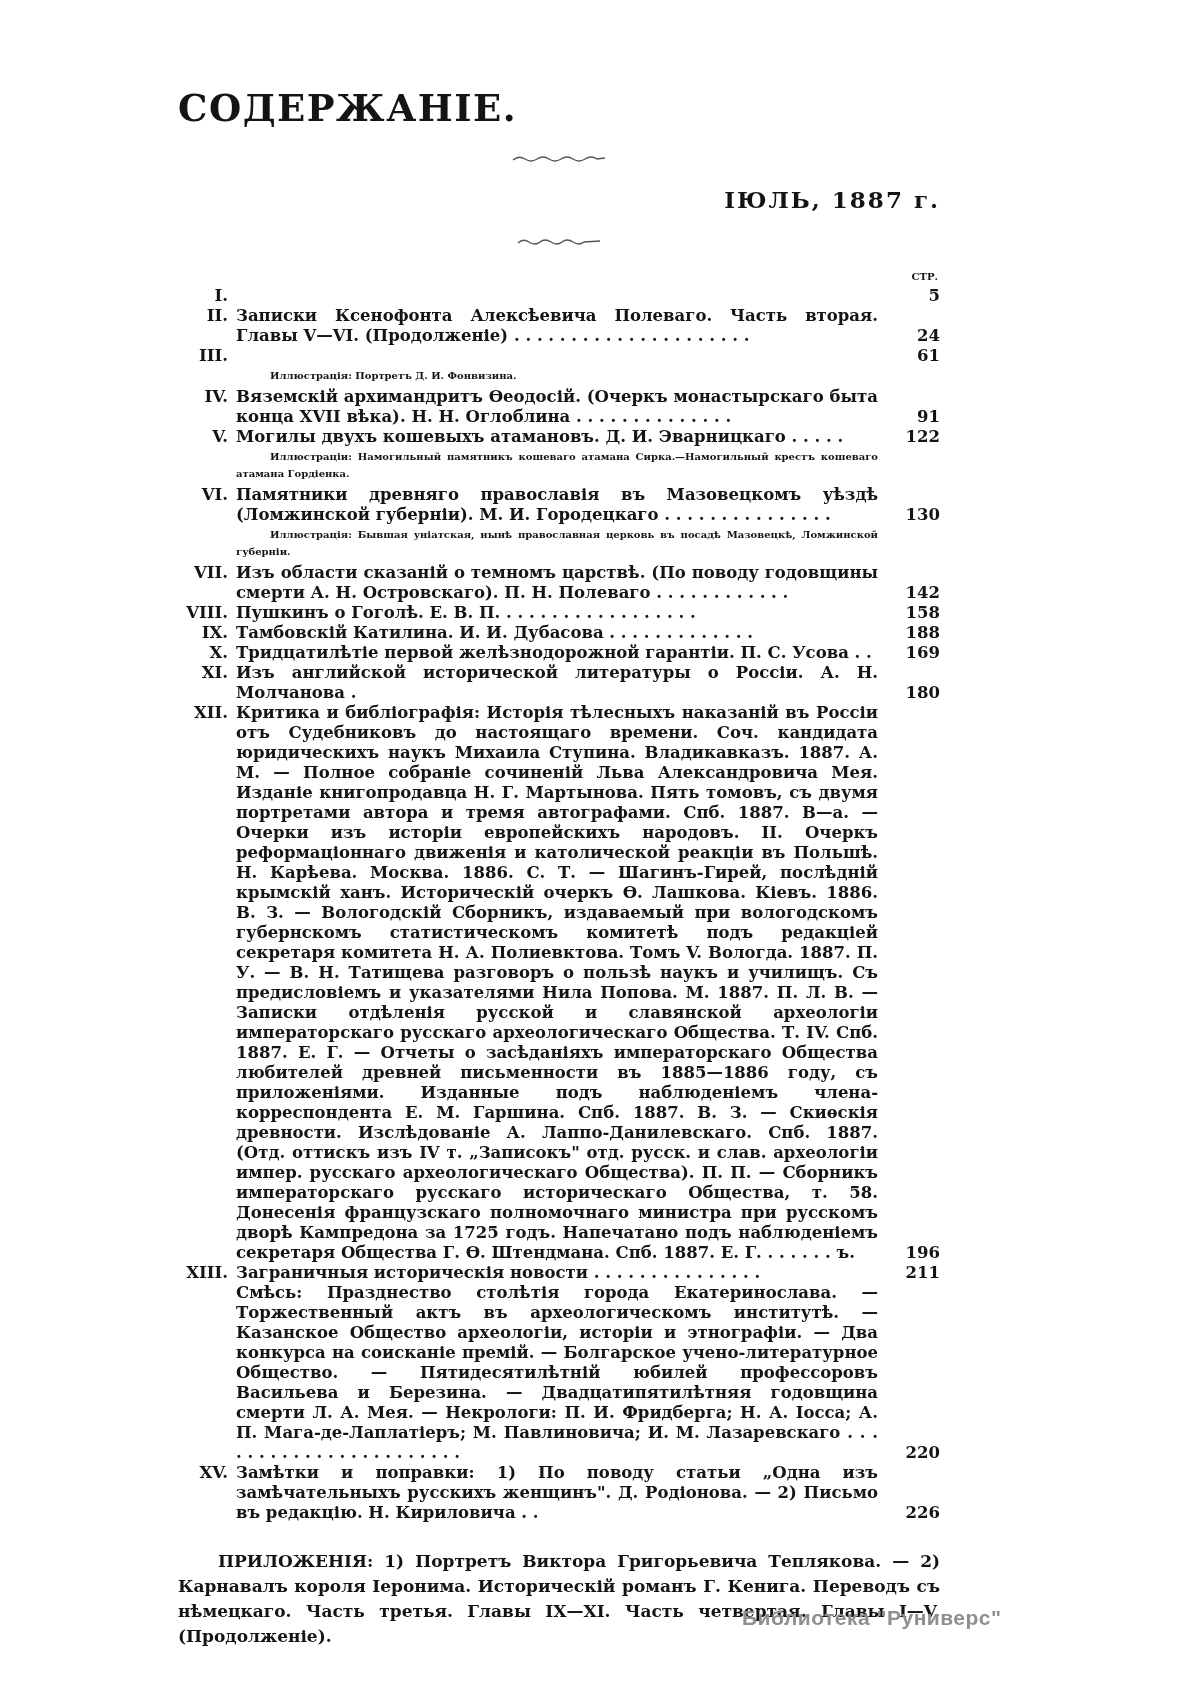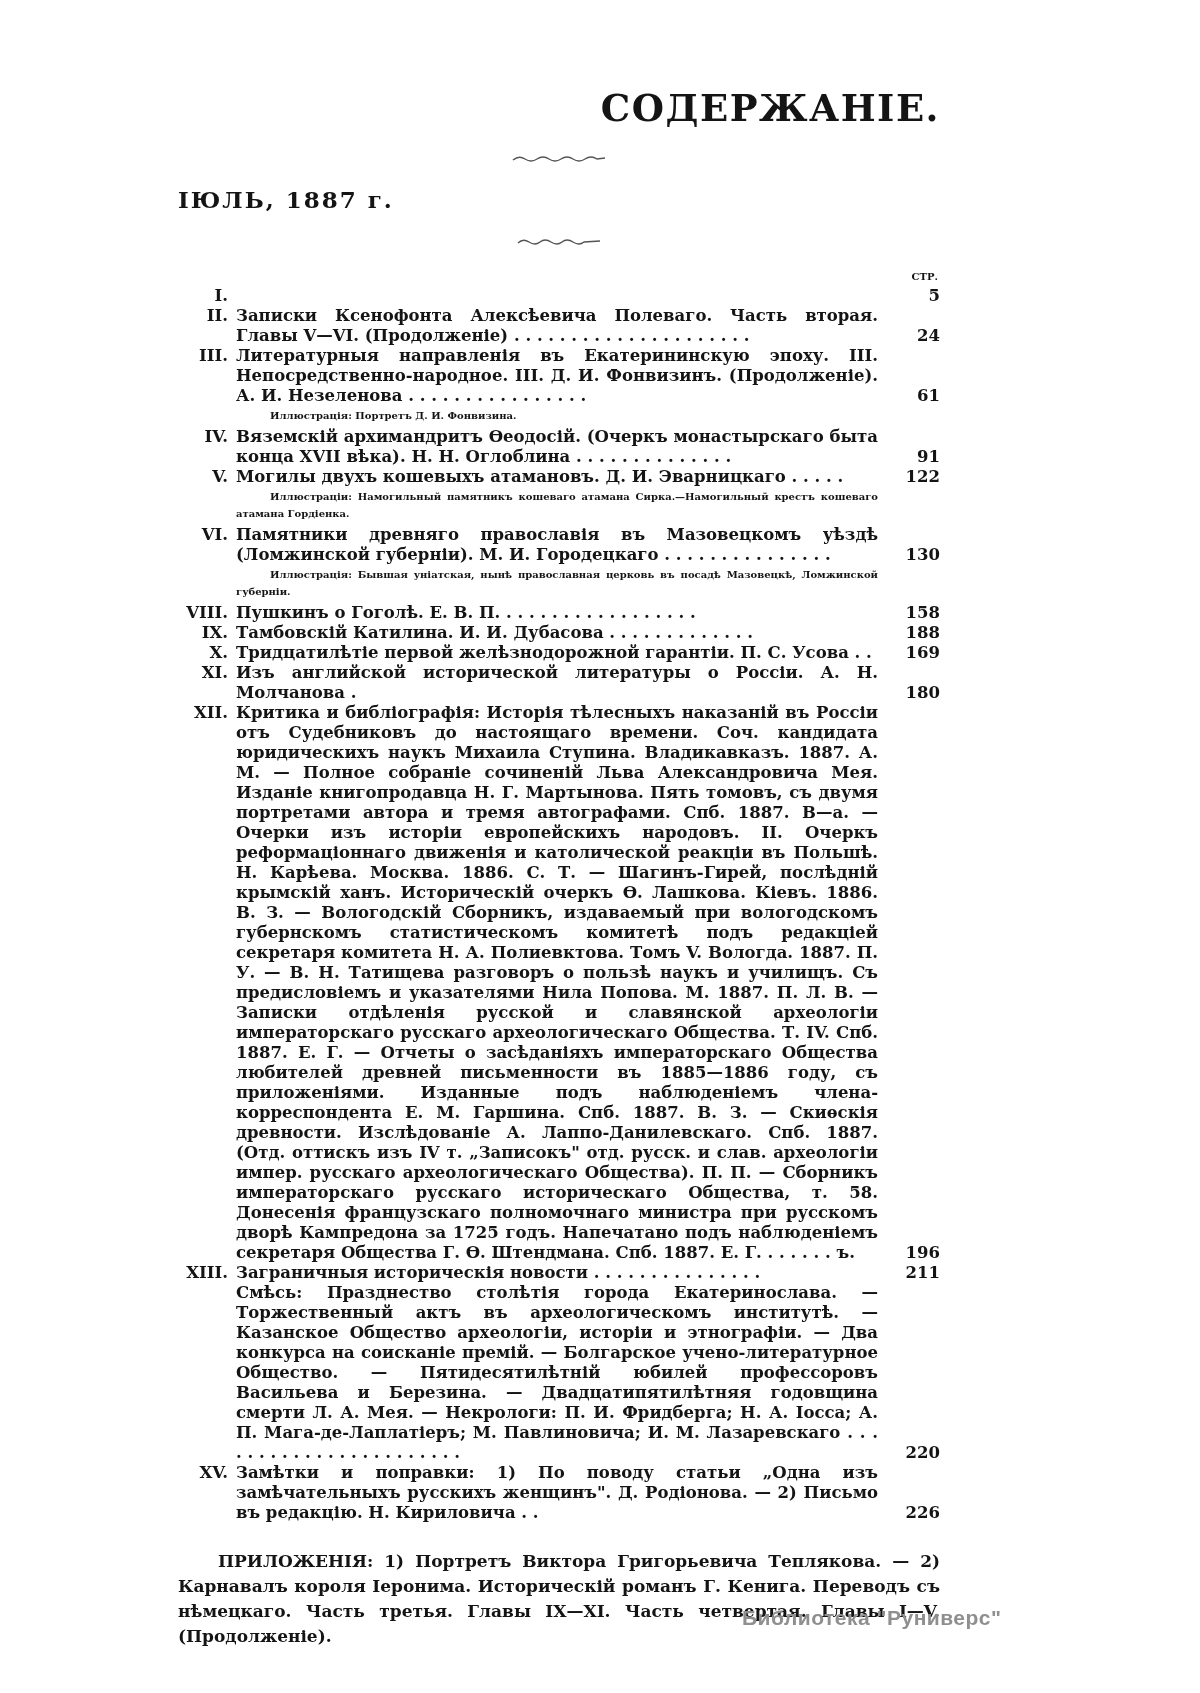--- a/index.html
+++ b/index.html
@@ -13,32 +13,32 @@
     color:#141414;
   }
   .wrapper{
     position:absolute;
     left:178px;
     top:86px;
     width:762px;
   }
   .title{
     margin:0;
-    text-align:right;
+    text-align:left;
     font-size:37px;
     font-weight:bold;
     letter-spacing:1.5px;
   }
   .divider{
     display:block;
     margin:24px auto 0 auto;
   }
   .subtitle{
     margin:22px 0 0 0;
-    text-align:left;
+    text-align:right;
     font-size:23px;
     font-weight:bold;
     letter-spacing:2px;
   }
   .str-header{
     margin-top:24px;
     text-align:right;
     font-size:10px;
     font-weight:bold;
     padding-right:2px;
@@ -110,21 +110,20 @@
       </div>
 
       <div class="entry">
         <div class="num">II.</div>
         <div class="txt">Записки Ксенофонта Алексѣевича Полеваго. Часть вторая. Главы V—VI. (Продолженіе) . . . . . . . . . . . . . . . .    . . . . .</div>
         <div class="pg">24</div>
       </div>
 
       <div class="entry">
         <div class="num">III.</div>
-        <div class="txt">Литературныя направленія въ Екатерининскую эпоху. III. Непосредственно-народное. III. Д. И. Фонвизинъ. (Продолженіе). А. И. Незеленова . . . . . . . . . . . . . . . .</div>
         <div class="pg">61</div>
         <div class="note">Иллюстрація: Портретъ Д. И. Фонвизина.</div>
       </div>
 
       <div class="entry">
         <div class="num">IV.</div>
         <div class="txt">Вяземскій архимандритъ Ѳеодосій. (Очеркъ монастырскаго быта конца XVII вѣка). Н. Н. Оглоблина . . . . . . . . . . . . . .</div>
         <div class="pg">91</div>
       </div>
 
@@ -135,20 +134,25 @@
         <div class="note">Иллюстраціи: Намогильный памятникъ кошеваго атамана Сирка.—Намогильный крестъ кошеваго атамана Гордіенка.</div>
       </div>
 
       <div class="entry">
         <div class="num">VI.</div>
         <div class="txt">Памятники древняго православія въ Мазовецкомъ уѣздѣ (Ломжинской губерніи). М. И. Городецкаго . . . . . . . . . . . . . . .</div>
         <div class="pg">130</div>
         <div class="note">Иллюстрація: Бывшая уніатская, нынѣ православная церковь въ посадѣ Мазовецкѣ, Ломжинской губерніи.</div>
       </div>
 
+      <div class="entry">
+        <div class="num">VII.</div>
+        <div class="txt">Изъ области сказаній о темномъ царствѣ. (По поводу годовщины смерти А. Н. Островскаго). П. Н. Полеваго . . . . . . . . . . . .</div>
+        <div class="pg">142</div>
+      </div>
 
       <div class="entry">
         <div class="num">VIII.</div>
         <div class="txt">Пушкинъ о Гоголѣ. Е. В. П. . . . . . . . . . . . . . . . . .</div>
         <div class="pg">158</div>
       </div>
 
       <div class="entry">
         <div class="num">IX.</div>
         <div class="txt">Тамбовскій Катилина. И. И. Дубасова . . . . . . . . . . . . .</div>

